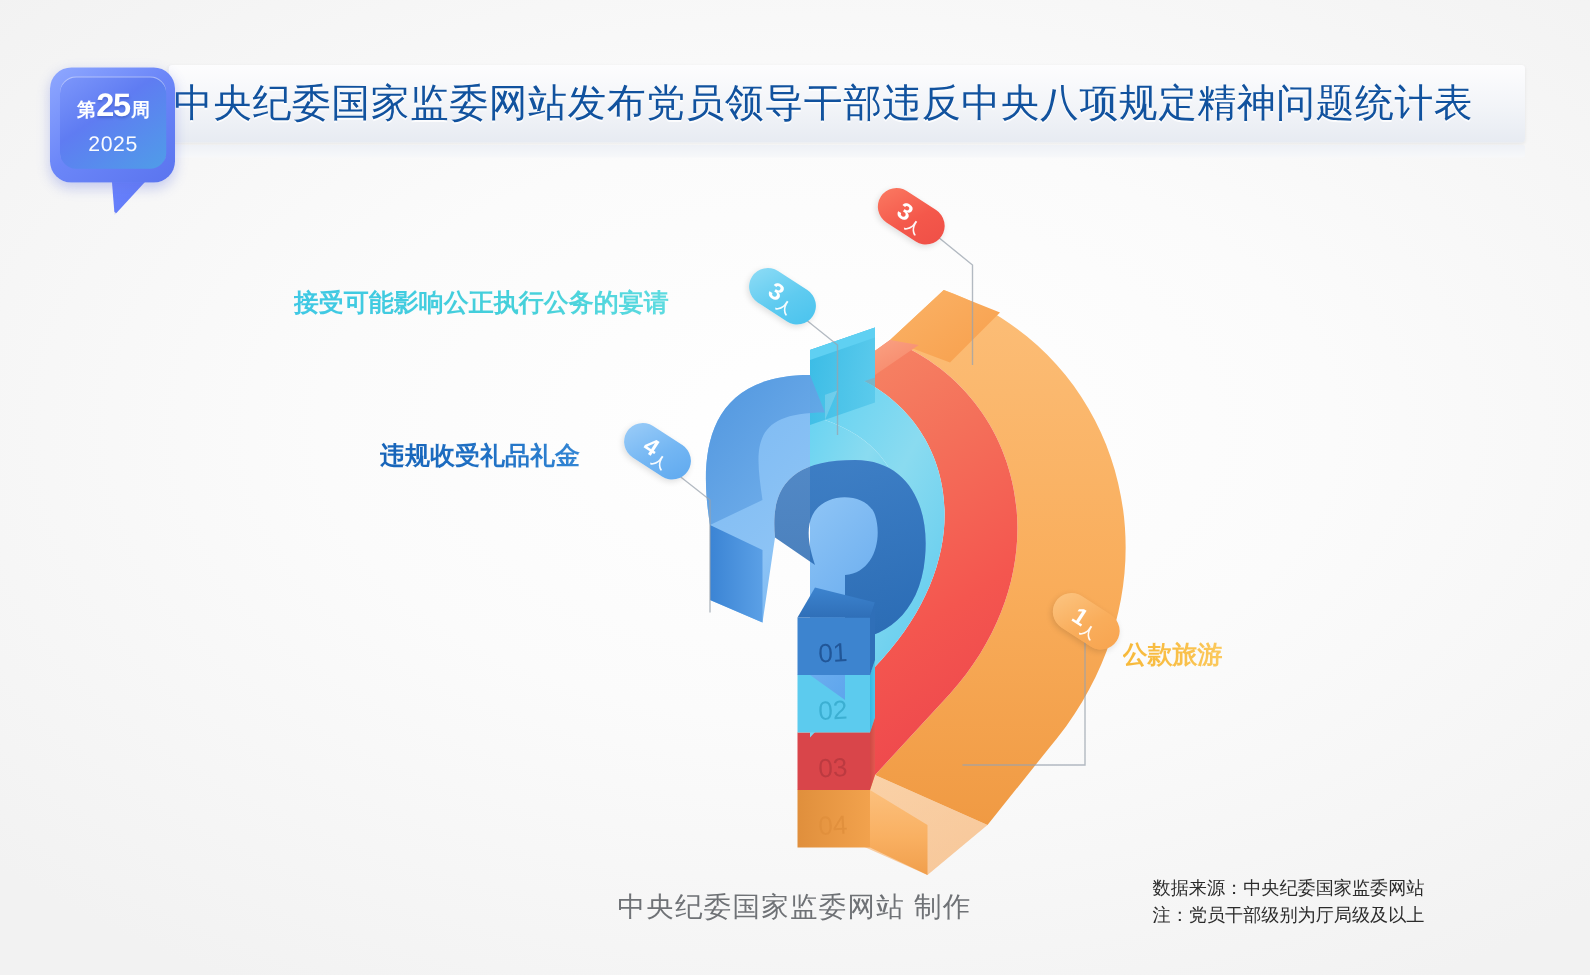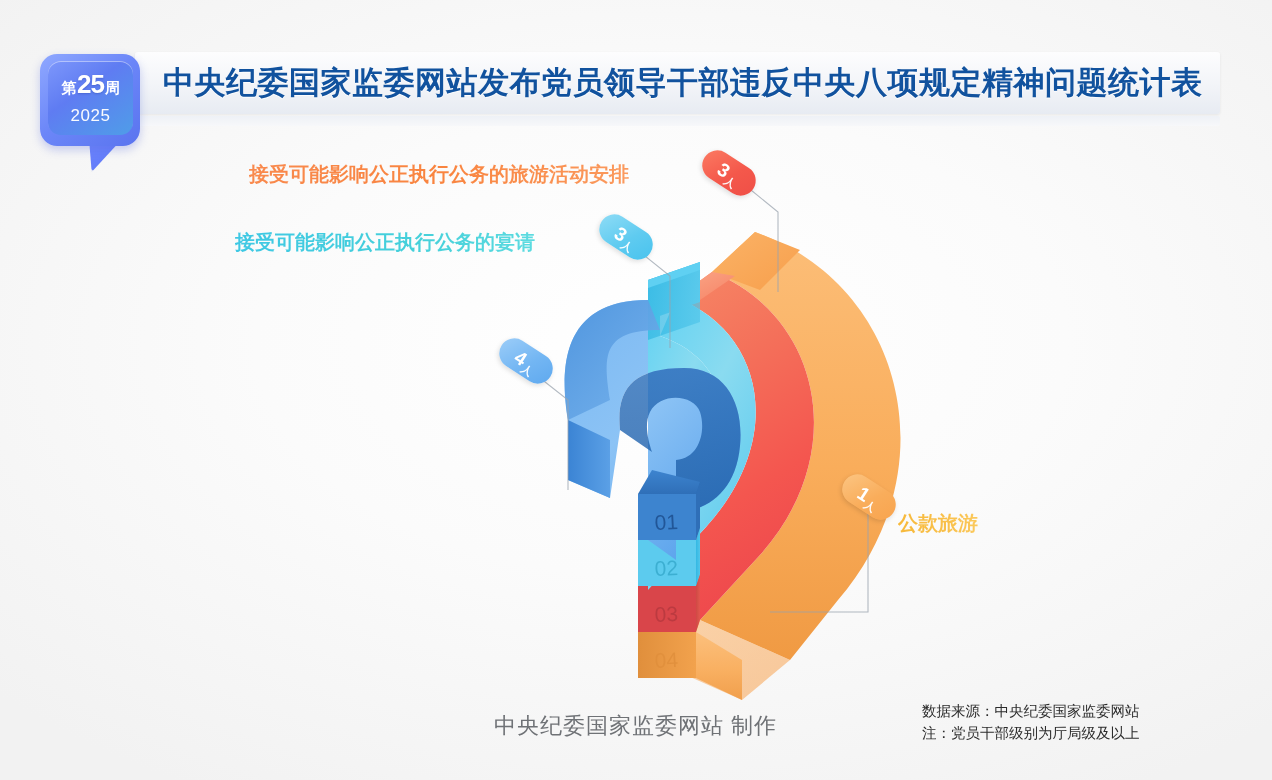--- a/index.html
+++ b/index.html
@@ -57,22 +57,22 @@
     border-radius:3px;
     box-shadow:0 1px 3px rgba(0,0,0,.07);
     display:flex;align-items:center;
   }
   .title-plate::after{
     content:"";position:absolute;left:0;right:0;bottom:-12px;height:10px;
     background:linear-gradient(180deg,#eef1f6 0%,#f7f8fa 100%);
     border-radius:2px;
   }
   .title-text{
-    font-size:31px;font-weight:bold;color:#11529e;
-    letter-spacing:.5px;margin-left:28px;white-space:nowrap;
+    font-size:31px;font-weight:normal;color:#11529e;
+    letter-spacing:.5px;margin-left:4px;white-space:nowrap;
     text-shadow:0 1px 0 rgba(255,255,255,.8);
   }
 
   
   .lab{position:absolute;font-weight:bold;white-space:nowrap;}
   .lab-1{left:249px;top:161px;font-size:20px;
     background:linear-gradient(90deg,#f98a4e 0%,#f9843f 50%,#fb9a5e 100%);
     -webkit-background-clip:text;background-clip:text;color:#f9873f;
     -webkit-text-fill-color:transparent;}
   .lab-2{left:235px;top:229px;font-size:20px;
@@ -279,22 +279,22 @@
       <path d="M696 494 L 696 540 L 700 528 L 700 482 Z" fill="#2f6fb8"></path>
       <text x="655" y="530" font-family="Liberation Sans, sans-serif" font-size="21" fill="#1d4f8f" opacity=".85" transform="rotate(-3 655 530)">01</text>
     </g>
 
     <path class="conn" d="M746 186 L 778 212 L 778 292"></path>
     <path class="conn" d="M640 252 L 670 276 L 670 348"></path>
     <path class="conn" d="M540 378 L 568 400 L 568 490"></path>
     <path class="conn" d="M868 512 L 868 612 L 770 612"></path>
   </svg>
 
-  <div class="lab lab-1">接受可能影响公正执行公务的旅游活动安排</div>
   <div class="lab lab-2">接受可能影响公正执行公务的宴请</div>
+  <div class="lab lab-3">违规收受礼品礼金</div>
   <div class="lab lab-4">公款旅游</div>
 
   <div class="badge b1">
     <span class="n">3</span>
     <span class="r">人</span>
   </div>
   <div class="badge b2">
     <span class="n">3</span>
     <span class="r">人</span>
   </div>

